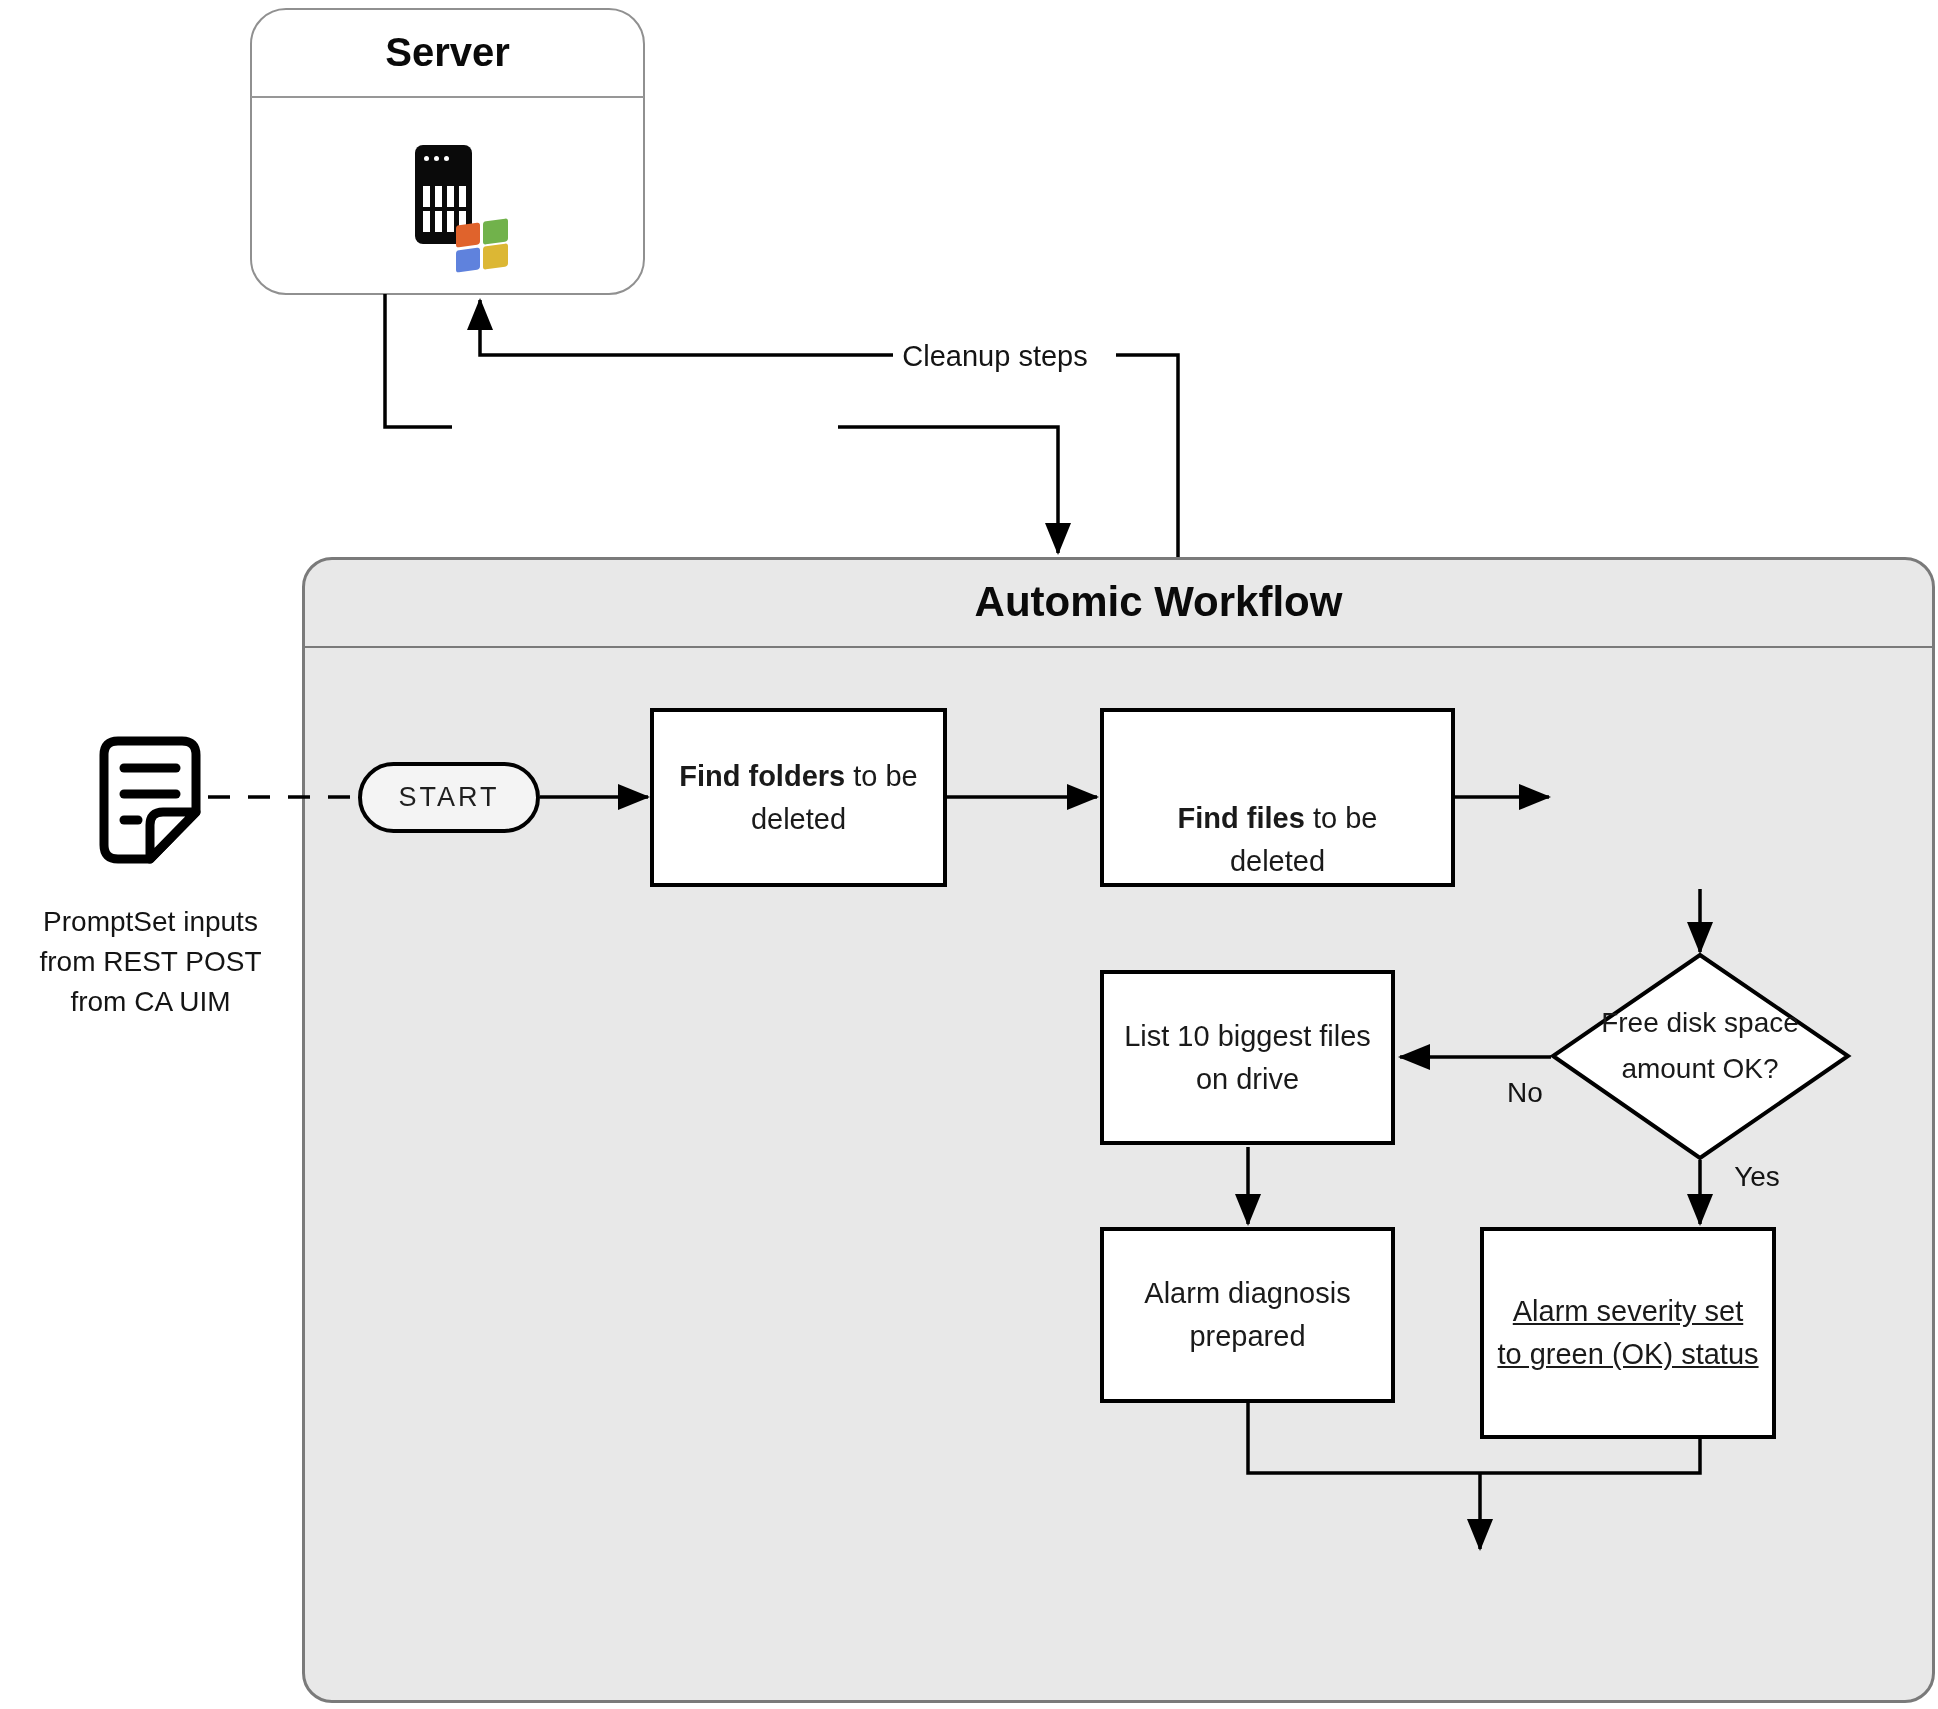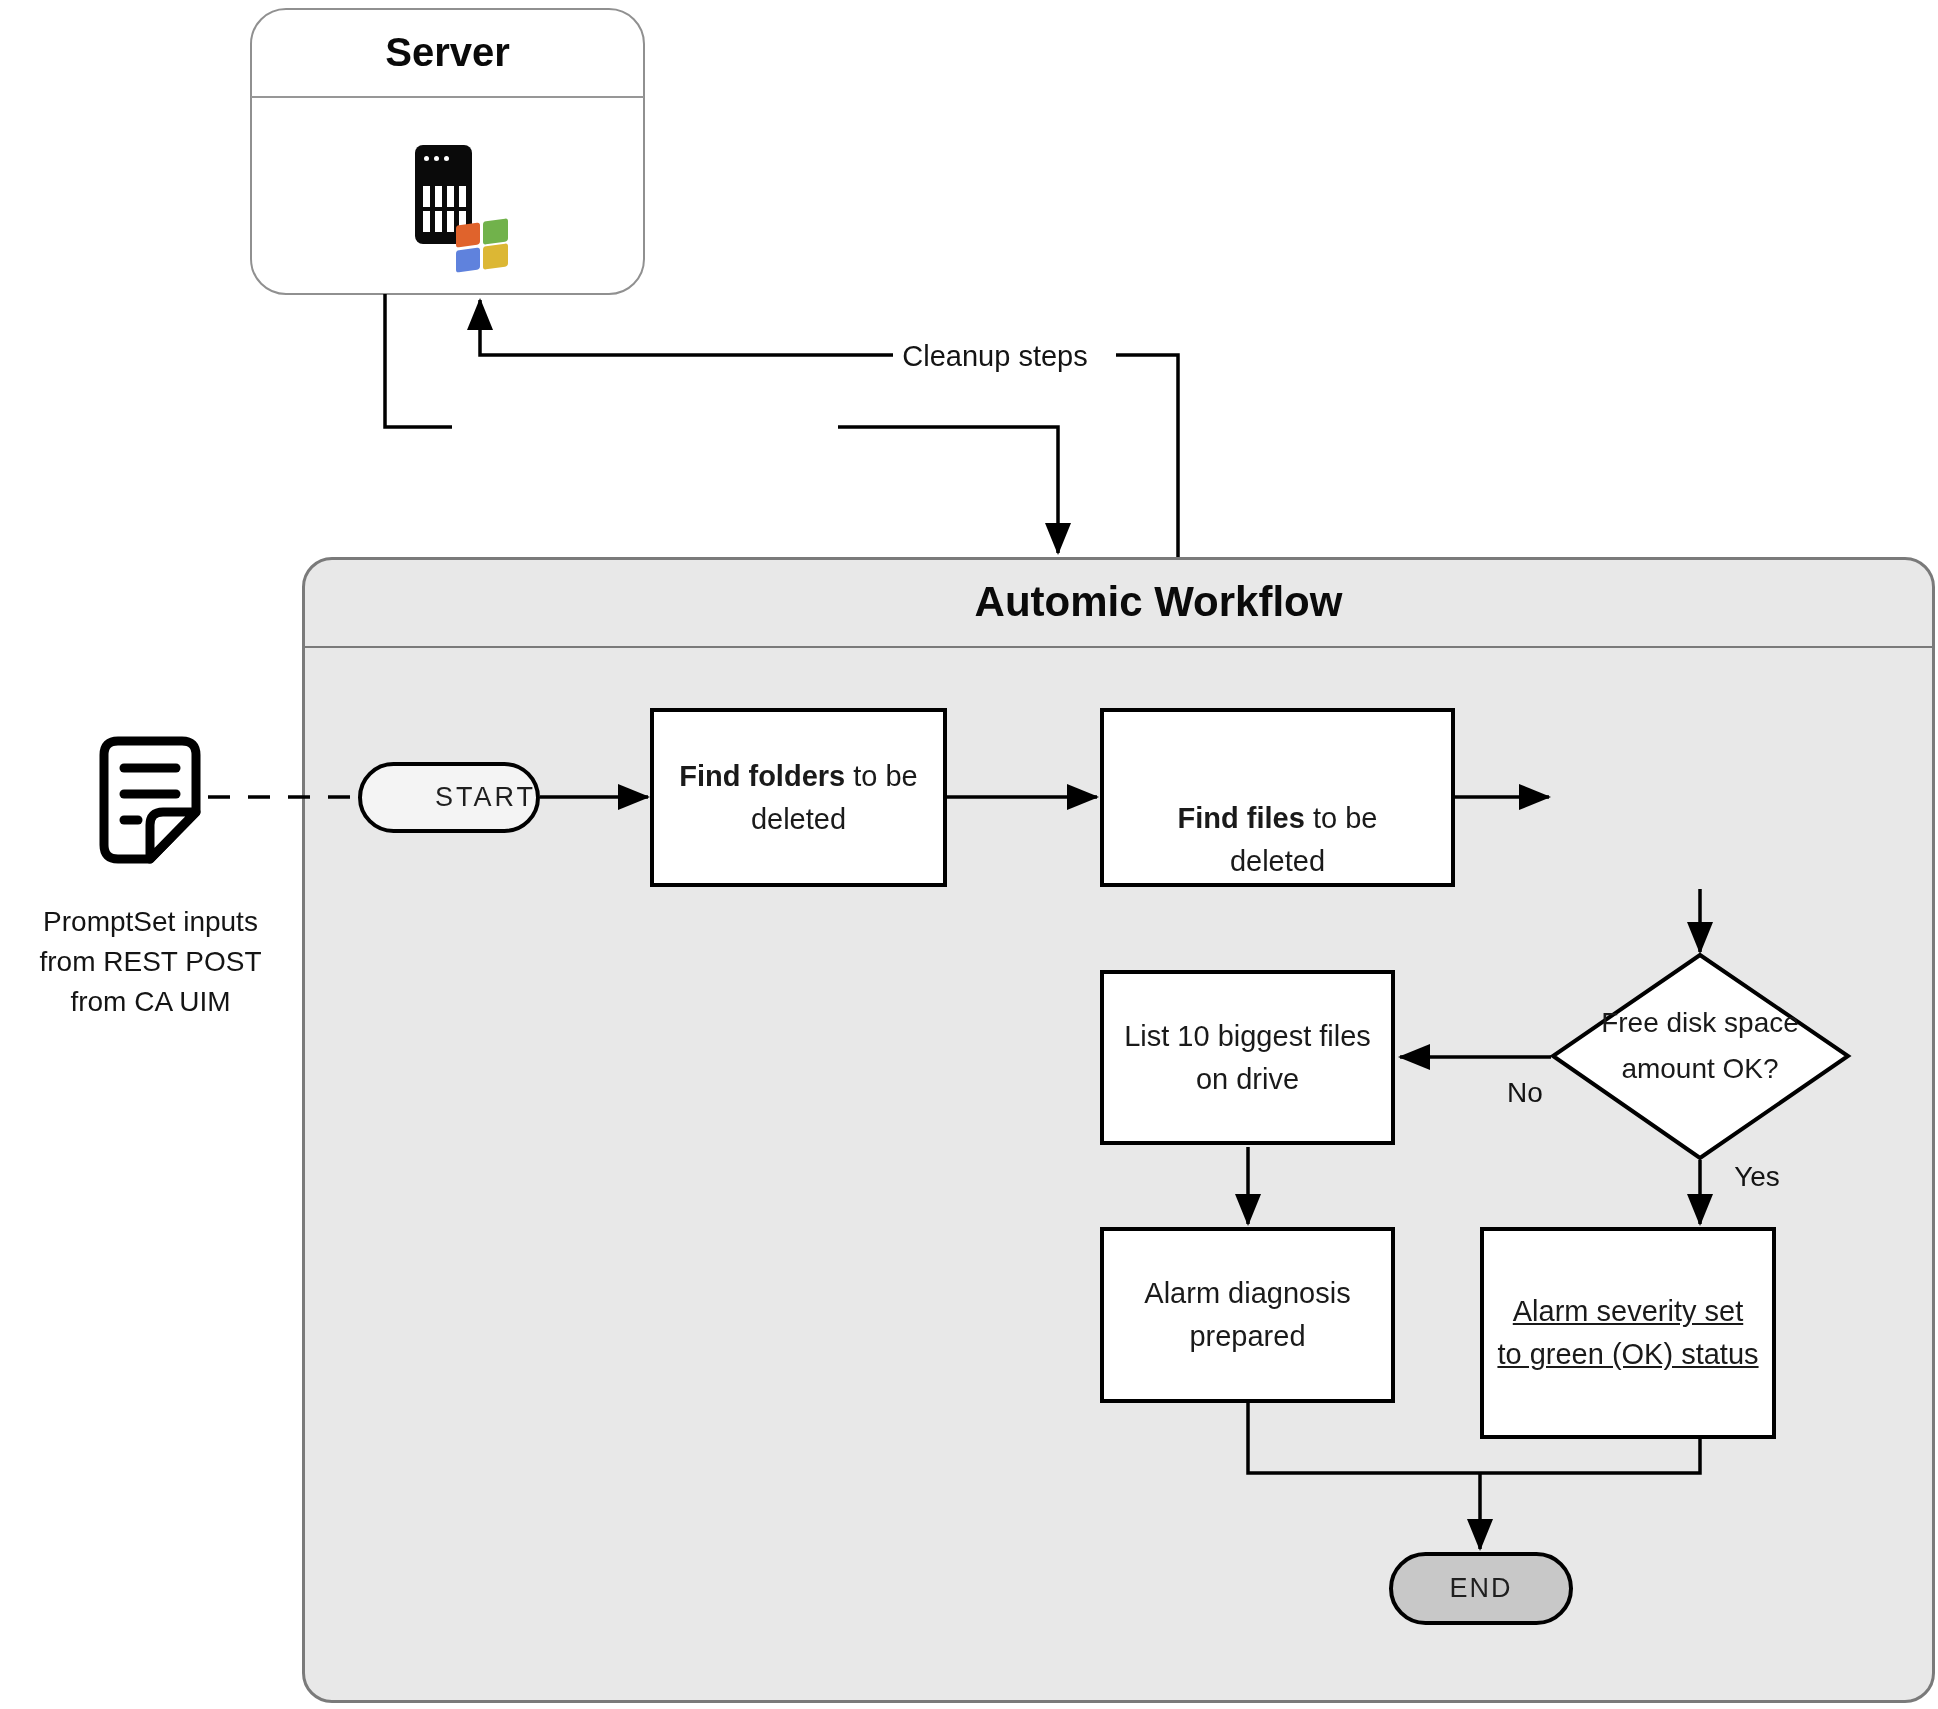--- a/index.html
+++ b/index.html
@@ -31,21 +31,21 @@
   
   .node{
     position:absolute;box-sizing:border-box;background:#ffffff;border:4px solid #000000;
     display:flex;flex-direction:column;align-items:center;justify-content:center;
     text-align:center;font-size:29px;line-height:43px;color:#1a1a1a;z-index:2;
   }
   .terminal{
     position:absolute;box-sizing:border-box;border:4px solid #000000;border-radius:40px;
     display:flex;align-items:center;justify-content:center;z-index:2;color:#1f1f1f;
   }
-  .terminal.start{left:358px;top:762px;width:182px;height:71px;background:#f4f4f4;font-size:27px;letter-spacing:3px;justify-content:flex-end;}
+  .terminal.start{left:358px;top:762px;width:182px;height:71px;background:#f4f4f4;font-size:27px;letter-spacing:3px;}
   .terminal.end{left:1389px;top:1552px;width:184px;height:73px;background:#c8c8c8;font-size:27px;letter-spacing:2px;}
   .decision-text{
     position:absolute;left:1560px;top:1000px;width:280px;text-align:center;
     font-size:28px;line-height:46px;color:#1a1a1a;z-index:2;
   }
   
   .edge-label{position:absolute;text-align:center;font-size:29px;line-height:41px;color:#141414;z-index:2;}
   .label-cleanup{left:870px;top:336px;width:250px;}
   .label-amount{left:448px;top:407px;width:385px;}
   .label-no{left:1480px;top:1072px;width:90px;font-size:28px;}
@@ -142,23 +142,20 @@
 
   <div class="promptset-note">
     <div>PromptSet inputs</div>
     <div>from REST POST</div>
     <div>from CA UIM</div>
   </div>
 
   <div class="terminal start">
     <span>START</span>
   </div>
-  <div class="terminal end">
-    <span>END</span>
-  </div>
 
   <div class="node" style="left:650px;top:708px;width:297px;height:179px;">
     <div><b>Find folders</b><span> to be</span></div>
     <div>deleted</div>
   </div>
 
   <div class="node" style="left:1100px;top:708px;width:355px;height:179px;justify-content:flex-end;">
     <div><b>Find files</b><span> to be</span></div>
     <div>deleted</div>
   </div>

